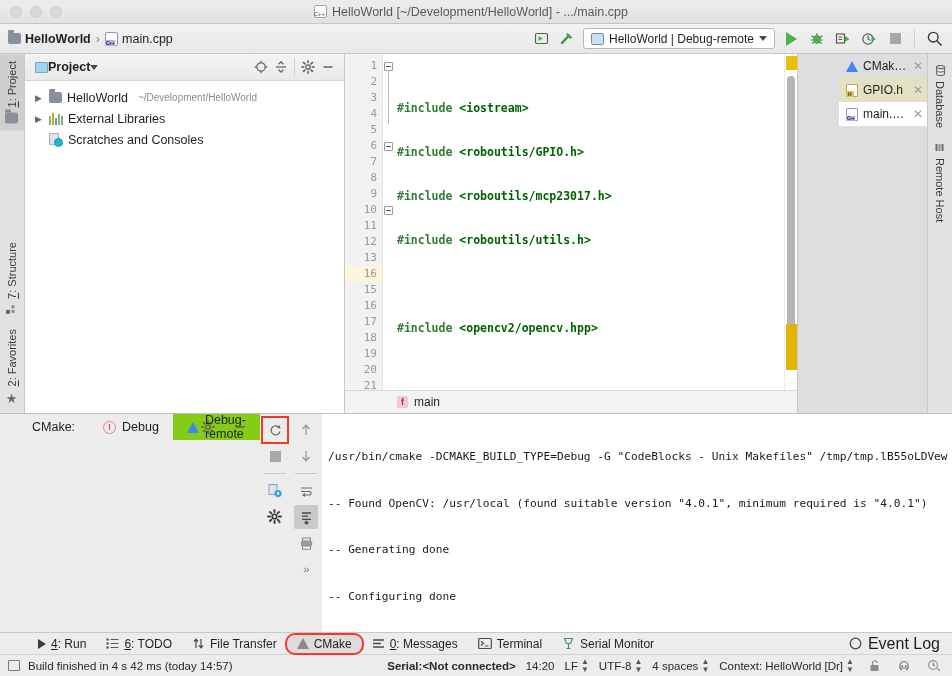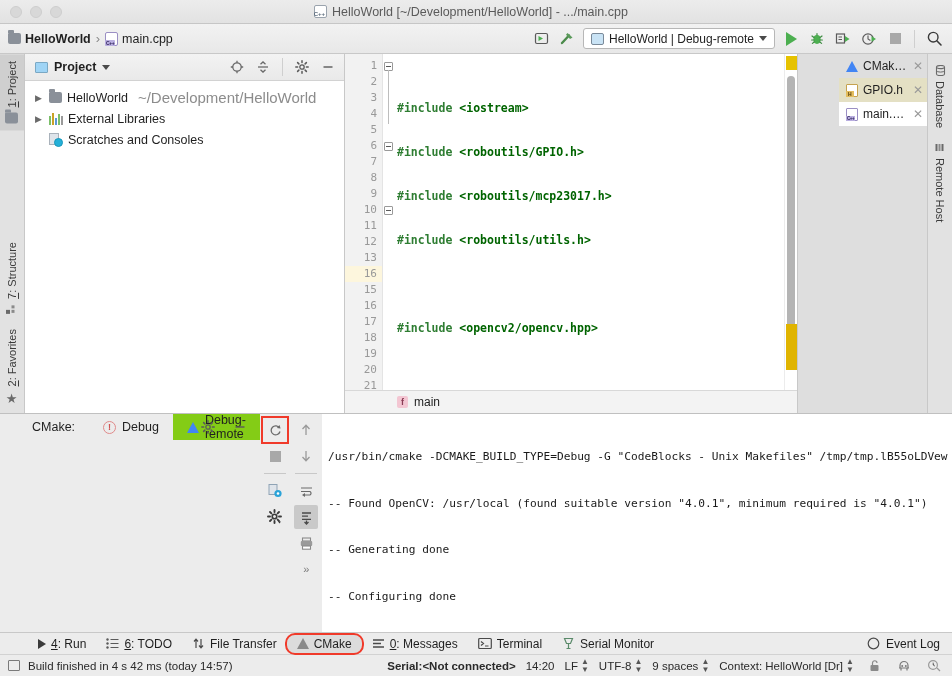--- a/index.html
+++ b/index.html
@@ -87,28 +87,28 @@
   
   .rail-right {
     width: 25px; background: #e2e2e2; border-left: 1px solid #c8c8c8;
     display: flex; flex-direction: column; flex: none; padding-top: 4px;
   }
 
   
   .project-panel { width: 320px; background: #fff; border-right: 1px solid #c8c8c8; display: flex; flex-direction: column; flex: none; }
   .panel-head {
     height: 27px; background: linear-gradient(#f3f3f3,#e9e9e9); border-bottom: 1px solid #d2d2d2;
-    display: flex; align-items: center; padding: 0 6px 0 10px; gap: 6px;
+    display: flex; align-items: center; padding: 0 6px 0 10px; 
   }
   .panel-head .pt { font-weight: bold; font-size: 12.5px; }
   .blue-sq { width: 13px; height: 11px; background: #9fd4f5; border: 1px solid #7aa8c4; border-radius: 1px; }
   .tree { padding: 6px 0 0 0; font-size: 12.5px; flex: 1; }
   .trow { display: flex; align-items: center; gap: 5px; height: 21px; padding-left: 8px; }
   .arrow { width: 11px; text-align: center; color: #6a6a6a; font-size: 9px; }
-  .tpath { color: #8c8c8c; font-size: 15px; margin-left: 5px; }
+  .tpath { color: #8c8c8c; font-size: 10px; margin-left: 5px; }
   .lib-ic { display: flex; gap: 1px; align-items: flex-end; height: 12px; }
   .lib-ic i { width: 2px; display: block; }
   .scratch-ic { width: 14px; height: 14px; position: relative; }
   .scratch-ic .pg { position: absolute; top: 0; left: 0; width: 10px; height: 12px; background: #dfe4ea; border: 1px solid #a9b2bb; }
   .scratch-ic .cl { position: absolute; bottom: 0; right: 0; width: 9px; height: 9px; border-radius: 50%; background: #24b0d8; border: 1px solid #1896ba; }
 
   
   .editor-wrap { flex: 1; display: flex; flex-direction: column; min-width: 0; }
   .editor { flex: 1; display: flex; background: #fff; position: relative; min-height: 0; overflow: hidden; }
   .gutter {
@@ -178,21 +178,21 @@
   }
   .cm-right { position: absolute; right: 10px; display: flex; gap: 12px; align-items: center; }
 
   
   .toolbar-bottom {
     height: 22px; background: #ececec; border-top: 1px solid #c8c8c8;
     display: flex; align-items: center; gap: 0; padding-left: 28px; flex: none; position: relative;
   }
   .tw-btn { display: flex; align-items: center; gap: 5px; padding: 2px 10px; font-size: 12px; }
   .tw-btn.boxed { outline: 2px solid #f03a2a; background: #dcdcdc; border-radius: 8px; }
-  .tw-right { position: absolute; right: 12px; display: flex; align-items: center; gap: 6px; font-size: 12px; }
+  .tw-right { position: absolute; right: 12px; display: flex; align-items: center; gap: 6px; font-size: 16px; }
 
   
   .statusbar {
     height: 22px; background: #ececec; border-top: 1px solid #d2d2d2;
     display: flex; align-items: center; gap: 8px; padding: 0 8px; font-size: 11.5px; color: #2a2a2a; flex: none;
   }
   .sb-right { margin-left: auto; display: flex; align-items: center; gap: 10px; }
   .sb-item { display: flex; align-items: center; gap: 3px; }
   .ud { font-size: 8px; line-height: 8px; color: #555; display: flex; flex-direction: column; }
   .serial-strong { font-weight: bold; }
@@ -665,21 +665,21 @@
       <span>14:20</span>
       <span class="sb-item">
         <span>LF</span>
         <span class="ud">▲<span>▼</span></span>
       </span>
       <span class="sb-item">
         <span>UTF-8</span>
         <span class="ud">▲<span>▼</span></span>
       </span>
       <span class="sb-item">
-        <span>9 spaces</span>
+        <span>4 spaces</span>
         <span class="ud">▲<span>▼</span></span>
       </span>
       <span class="sb-item">
         <span>Context: HelloWorld [Dr]</span>
         <span class="ud">▲<span>▼</span></span>
       </span>
       <span class="tb-icon">
         <svg width="13" height="13" viewBox="0 0 13 13">
             <rect x="2.5" y="6" width="8" height="6" rx="1" fill="#8a8a8a"></rect>
             <path d="M4.5 6 V4 A2.2 2.2 0 0 1 9 4" fill="none" stroke="#8a8a8a" stroke-width="1.2"></path>

